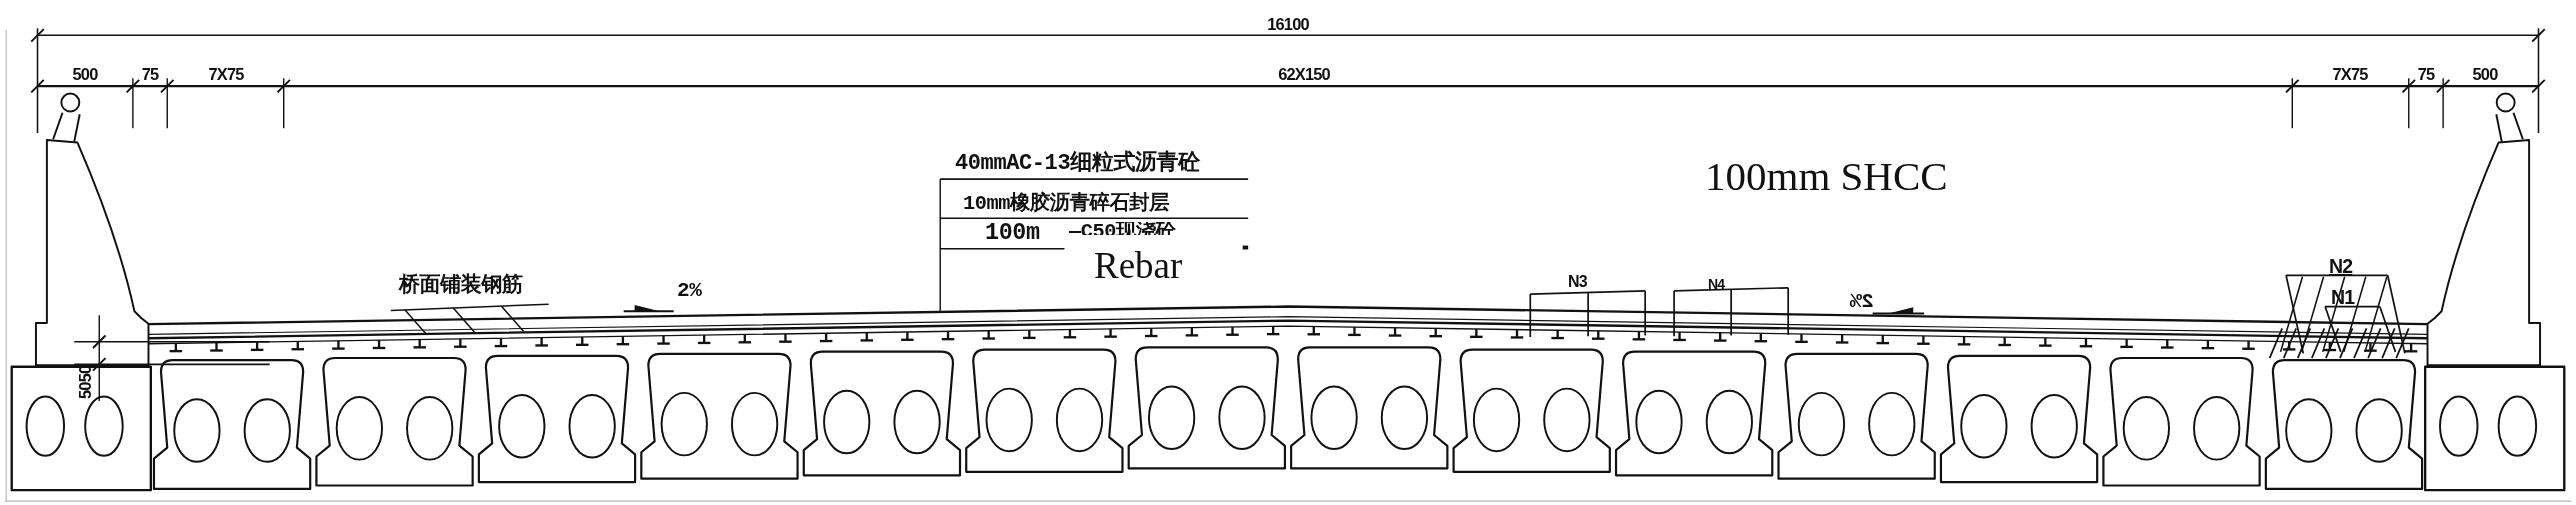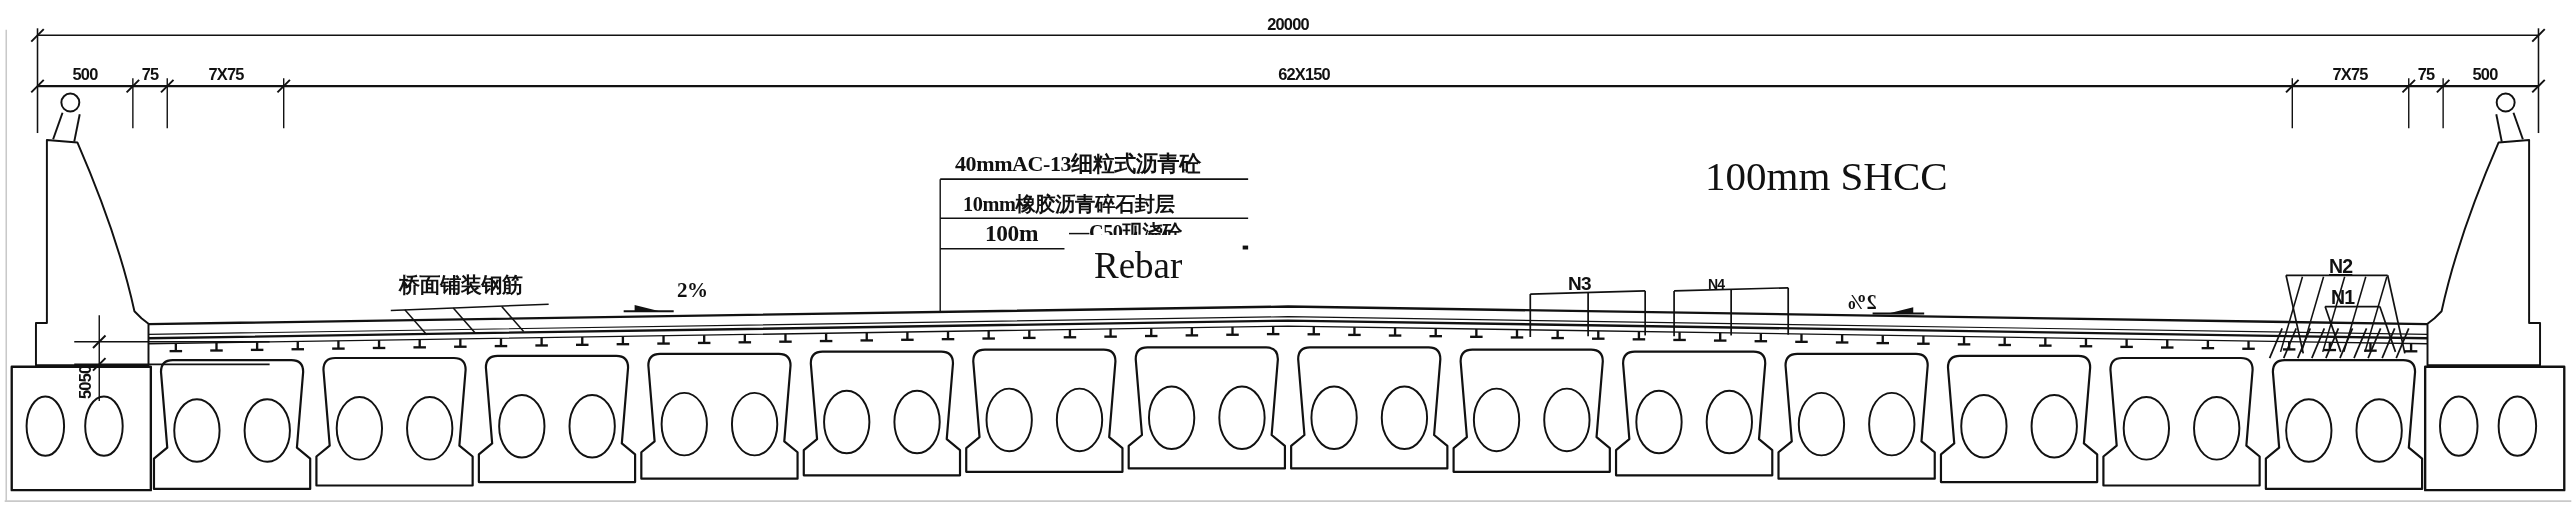--- a/index.html
+++ b/index.html
@@ -1,19 +1,19 @@
 <!DOCTYPE html>
 <html style="font-size:12.5px"><head>
 <meta charset="utf-8">
 <style>
   html,body{margin:0;padding:0;background:#ffffff;}
   #canvas{position:relative;width:2576px;height:506px;background:#ffffff;overflow:hidden;}
   #drawing{position:absolute;left:0;top:0;}
   .lbl{position:absolute;white-space:nowrap;color:#111;line-height:1;}
-  .cad{font-family:Liberation Serif, serif;font-weight:bold;letter-spacing:-0.4px;}
+  .cad{font-family:Liberation Mono, monospace;font-weight:bold;letter-spacing:-0.4px;}
   .cadlight{font-family:"Liberation Sans",sans-serif;font-weight:bold;letter-spacing:-0.8px;}
   .serif{font-family:"Liberation Serif",serif;font-weight:normal;}
   .ctr{transform:translateX(-50%);}
   .mirror{transform:translateX(-50%) scaleX(-1);}
   .rot{transform:rotate(-90deg);transform-origin:left top;}
   .clipTop{overflow:hidden;height:12.5px;}
 </style>
 </head>
 <body>
 
@@ -259,21 +259,21 @@
       <line x1="3046" y1="420" x2="3030" y2="458" stroke="#111111" stroke-width="2.2"></line>
       <line x1="3064" y1="420" x2="3048" y2="458" stroke="#111111" stroke-width="2.2"></line>
       <line x1="3082" y1="420" x2="3066" y2="458" stroke="#111111" stroke-width="2.2"></line>
       <line x1="127" y1="403" x2="127" y2="513" stroke="#111111" stroke-width="1.8"></line>
       <line x1="119" y1="445" x2="135" y2="429" stroke="#111111" stroke-width="2.5"></line>
       <line x1="119" y1="474" x2="135" y2="458" stroke="#111111" stroke-width="2.5"></line>
       <line x1="95" y1="437" x2="345" y2="437" stroke="#111111" stroke-width="1.8"></line>
       <line x1="95" y1="466" x2="345" y2="466" stroke="#111111" stroke-width="2.5"></line>
     </svg>
 
-  <div class="lbl cadlight ctr" style="left:1288px;top:16.4px;font-size:16.4px;">20000</div>
+  <div class="lbl cadlight ctr" style="left:1288px;top:16.4px;font-size:16.4px;">16100</div>
   <div class="lbl cadlight ctr" style="left:1304px;top:66px;font-size:16.4px;">62X150</div>
 
   <div class="lbl cadlight ctr" style="left:85px;top:66px;font-size:16.4px;">500</div>
   <div class="lbl cadlight ctr" style="left:150px;top:66px;font-size:16.4px;">75</div>
   <div class="lbl cadlight ctr" style="left:226px;top:66px;font-size:16.4px;">7X75</div>
 
   <div class="lbl cadlight ctr" style="left:2350px;top:66px;font-size:16.4px;">7X75</div>
   <div class="lbl cadlight ctr" style="left:2426px;top:66px;font-size:16.4px;">75</div>
   <div class="lbl cadlight ctr" style="left:2485px;top:66px;font-size:16.4px;">500</div>
 
@@ -285,18 +285,18 @@
   <div class="lbl cad clipTop" style="left:1069px;top:222px;font-size:20.3px;">—C50现浇砼</div>
 
   <div class="lbl serif" style="left:1094px;top:247px;font-size:37px;">Rebar</div>
   <div class="lbl serif" style="left:1705px;top:156px;font-size:41px;">100mm SHCC</div>
 
   <div class="lbl cad" style="left:399px;top:275px;font-size:21px;">桥面铺装钢筋</div>
 
   <div class="lbl cad" style="left:677px;top:280px;font-size:21px;">2%</div>
   <div class="lbl cad mirror" style="left:1862px;top:292px;font-size:20.3px;">2%</div>
 
-  <div class="lbl cadlight" style="left:1568px;top:274px;font-size:19px;">N3</div>
+  <div class="lbl cadlight" style="left:1568px;top:274px;font-size:16px;">N3</div>
   <div class="lbl cadlight" style="left:1708px;top:277px;font-size:14px;">N4</div>
   <div class="lbl cadlight" style="left:2329px;top:257px;font-size:19.5px;text-decoration:underline;">N2</div>
   <div class="lbl cadlight" style="left:2331px;top:288px;font-size:19.5px;">N1</div>
 </div>
 
 
 </body></html>

